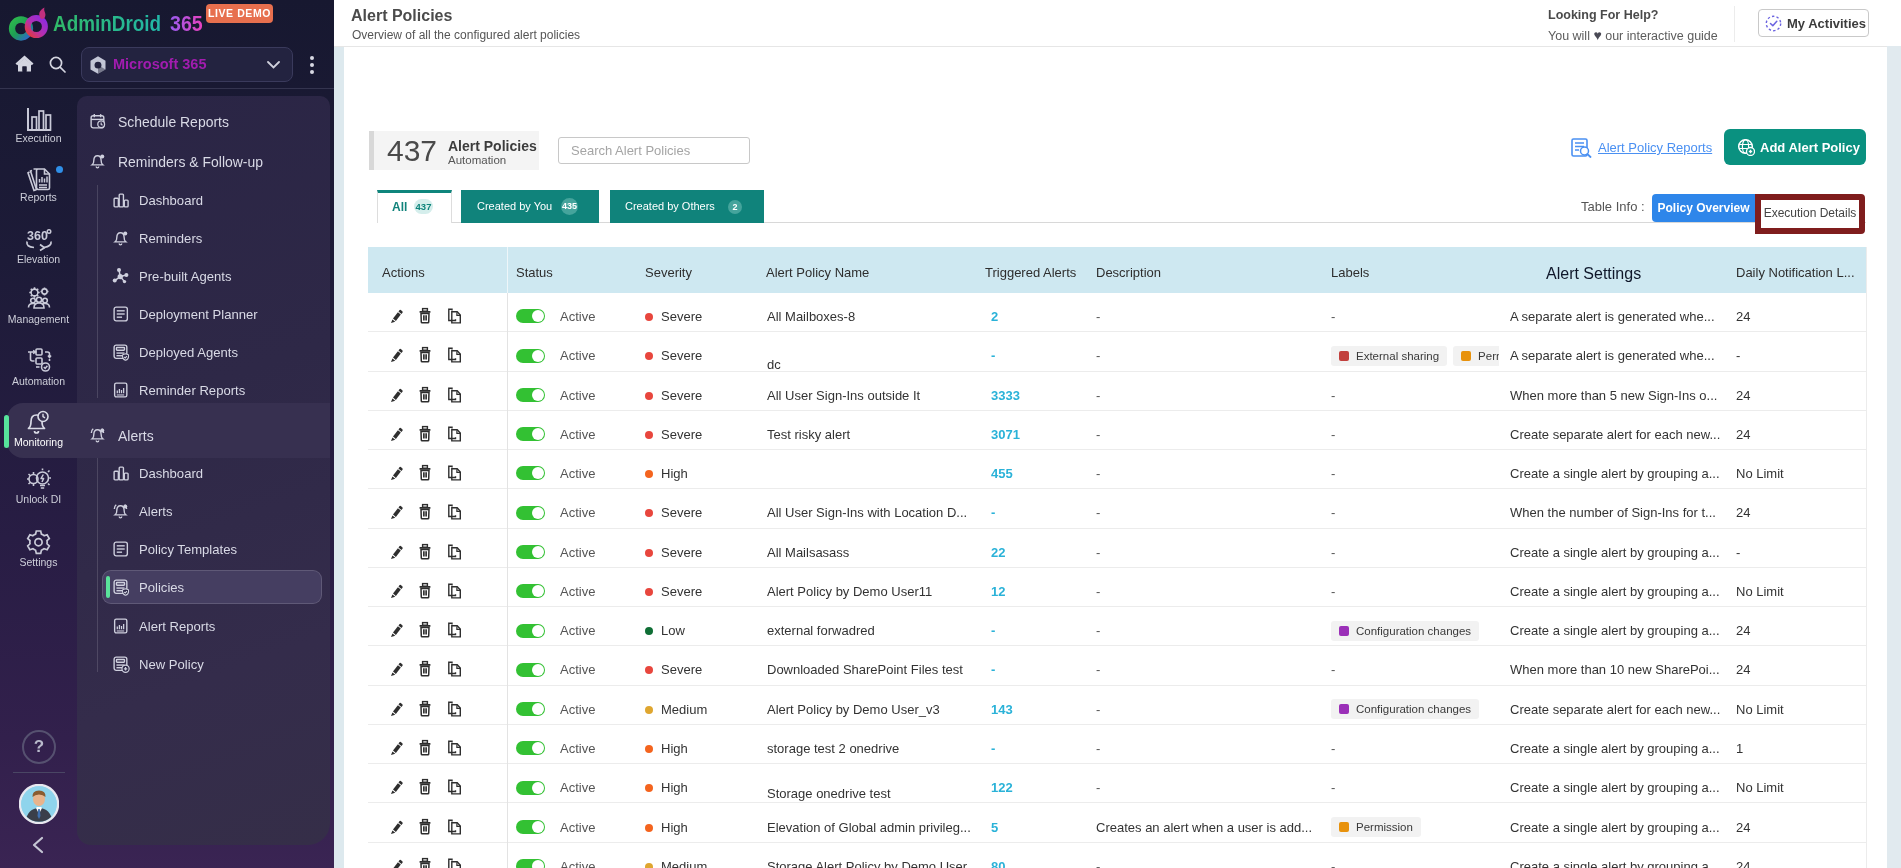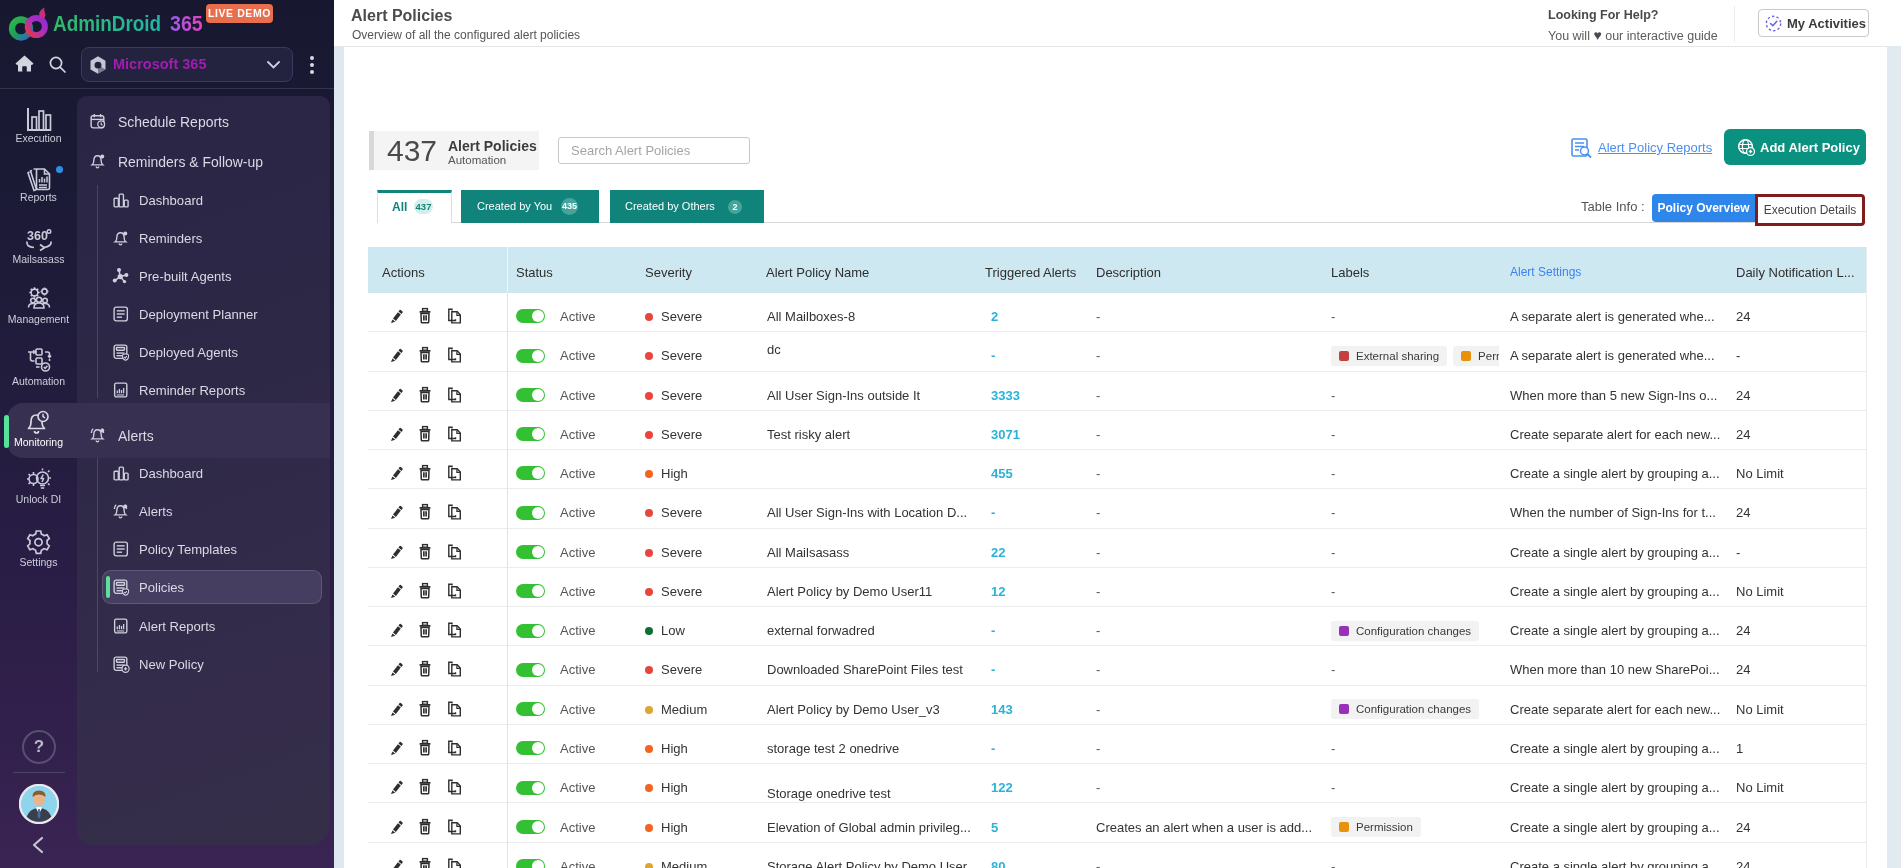--- a/index.html
+++ b/index.html
@@ -98,21 +98,21 @@
 <path d="M14.5 13 V16.5 M17 11 V16.5 M19.5 12.5 V16.5 M22 10.5 V16.5" stroke="#c9cad8" stroke-width="1.5"></path>
 <path d="M14 19 H22 M14 21.5 H22" stroke="#c9cad8" stroke-width="1.3"></path>
   </svg>
 <div class="rlab" style="top:191px;">Reports</div>
 <svg class="abs" style="left:25px;top:228px" width="28" height="26" viewBox="0 0 28 26">
     <text x="12.5" y="12" text-anchor="middle" font-size="12.5" font-weight="bold" fill="#c9cad8" font-family="Liberation Sans">360</text>
 <circle cx="24" cy="3.5" r="1.8" fill="none" stroke="#c9cad8" stroke-width="1.4"></circle>
 <path d="M2 13.5 Q1 19 9 19.5 M26 13.5 Q27 18 19 19.5" fill="none" stroke="#c9cad8" stroke-width="1.7"></path>
 <path d="M15 16.5 L19.5 19.7 L15 22.5" fill="none" stroke="#c9cad8" stroke-width="1.7" stroke-linejoin="round"></path>
   </svg>
-<div class="rlab" style="top:253px;">Mailsasass</div>
+<div class="rlab" style="top:253px;">Elevation</div>
 <svg class="abs" style="left:25px;top:285px" width="28" height="26" viewBox="0 0 28 26">
     <g fill="none" stroke="#c9cad8" stroke-width="1.6">
 <circle cx="9.5" cy="7.5" r="3.4"></circle>
 <path d="M9.5 2.3 V4.1 M9.5 10.9 V12.7 M4.3 7.5 H6.1 M12.9 7.5 H14.7 M5.8 3.8 L7.1 5.1 M11.9 9.9 L13.2 11.2 M5.8 11.2 L7.1 9.9 M11.9 5.1 L13.2 3.8"></path>
 <circle cx="19.5" cy="6.5" r="2.6"></circle>
 <path d="M19.5 2.5 V3.9 M19.5 9.1 V10.5 M15.5 6.5 H16.9 M22.1 6.5 H23.5"></path>
 <circle cx="8" cy="15.5" r="2.3"></circle>
       <circle cx="14" cy="14.8" r="2.6"></circle>
       <circle cx="20" cy="15.5" r="2.3"></circle>
 <path d="M3.5 22.5 Q3.5 18.5 8 18.5 Q10 18.5 11 19.5"></path>
@@ -339,30 +339,30 @@
 <div class="abs" style="left:392px;top:200px;font-size:12px;font-weight:bold;color:#11837b;">All</div>
 <div class="abs" style="left:414px;top:199px;width:19px;height:15px;border-radius:8px;background:#d5eeec;color:#0f857c;font-size:9.5px;font-weight:bold;text-align:center;line-height:15px;">437</div>
 <div class="abs" style="left:461px;top:190px;width:138px;height:33px;background:#10837b;"></div>
 <div class="abs" style="left:477px;top:200px;font-size:11px;color:#fff;">Created by You</div>
 <div class="abs" style="left:561px;top:198px;width:17px;height:17px;border-radius:9px;background:#45a49c;color:#fff;font-size:9px;font-weight:bold;text-align:center;line-height:17px;">435</div>
 <div class="abs" style="left:610px;top:190px;width:154px;height:33px;background:#10837b;"></div>
 <div class="abs" style="left:625px;top:200px;font-size:11px;color:#fff;">Created by Others</div>
 <div class="abs" style="left:728px;top:200px;width:14px;height:14px;border-radius:7px;background:#45a49c;color:#fff;font-size:9px;font-weight:bold;text-align:center;line-height:14px;">2</div>
 <div class="abs" style="left:1581px;top:199px;font-size:13px;color:#555;">Table Info :</div>
 <div class="abs" style="left:1652px;top:194px;width:103px;height:28px;background:#2e86ea;border-radius:4px 0 0 4px;color:#fff;font-size:12px;font-weight:bold;text-align:center;line-height:28px;">Policy Overview</div>
-<div class="abs" style="left:1755px;top:194px;width:110px;height:32px;background:#fff;border:3px solid #7f1d1d;border-radius:0 4px 4px 0;color:#444;font-size:12px;text-align:center;line-height:26px;white-space:nowrap;">Execution Details</div>
+<div class="abs" style="left:1755px;top:194px;width:110px;height:40px;background:#fff;border:6px solid #7f1d1d;border-radius:0 4px 4px 0;color:#444;font-size:12px;text-align:center;line-height:26px;white-space:nowrap;">Execution Details</div>
 <div class="abs" style="left:368px;top:247px;width:1498px;height:46px;background:#cee8f1;"></div>
 <div class="abs" style="left:382px;top:265px;font-size:13px;color:#2e2e2e;">Actions</div>
 <div class="abs" style="left:516px;top:265px;font-size:13px;color:#2e2e2e;">Status</div>
 <div class="abs" style="left:645px;top:265px;font-size:13px;color:#2e2e2e;">Severity</div>
 <div class="abs" style="left:766px;top:265px;font-size:13px;color:#2e2e2e;">Alert Policy Name</div>
 <div class="abs" style="left:985px;top:265px;font-size:13px;color:#2e2e2e;">Triggered Alerts</div>
 <div class="abs" style="left:1096px;top:265px;font-size:13px;color:#2e2e2e;">Description</div>
 <div class="abs" style="left:1331px;top:265px;font-size:13px;color:#2e2e2e;">Labels</div>
-<div class="abs" style="left:1510px;top:265px;font-size:12px;color:#3b82f6;">Alert Settings</div>
+<div class="abs" style="left:1546px;top:265px;font-size:16px;color:#0f172a;">Alert Settings</div>
 <div class="abs" style="left:1736px;top:265px;font-size:13px;color:#2e2e2e;">Daily Notification L...</div>
 <div class="abs" style="left:368px;top:293.0px;width:1498px;height:39.27px;border-bottom:1px solid #ececec;overflow:hidden;">
 <svg class="abs" style="left:20px;top:15.1px" width="16" height="17" viewBox="0 0 16 17">
       <path d="M5 10.6 L9.9 4.3 L12.8 6.6 L7.9 12.9 Z" fill="#2e2e2e"></path>
       <path d="M10.5 3.5 L11.4 2.3 Q12 1.5 12.8 2.1 L14.3 3.3 Q15.1 3.9 14.5 4.7 L13.4 5.9 Z" fill="#2e2e2e"></path>
       <path d="M4.4 11.4 L7.3 13.7 L3 15.1 Z" fill="#2e2e2e"></path>
     </svg>
 <svg class="abs" style="left:49px;top:14.1px" width="16" height="17" viewBox="0 0 16 17">
       <rect x="5.6" y="1.6" width="4.8" height="2.6" fill="none" stroke="#2e2e2e" stroke-width="1.4"></rect>
       <rect x="2.6" y="4" width="10.8" height="1.8" fill="#2e2e2e"></rect>
@@ -399,21 +399,21 @@
     </svg>
 <svg class="abs" style="left:78px;top:14.1px" width="16" height="17" viewBox="0 0 16 17">
       <path d="M9.5 12.2 V13.5 H2.8 V2.2 H6 V3.6" fill="none" stroke="#2e2e2e" stroke-width="1.4"></path>
       <path d="M5.8 4.8 H11.2 L14.3 8 V15.9 H5.8 Z" fill="none" stroke="#2e2e2e" stroke-width="1.4"></path>
       <path d="M10.9 5.2 V8.3 H14" fill="none" stroke="#2e2e2e" stroke-width="1.2"></path>
     </svg>
 <div class="toggle" style="left:148px;top:16.4px;"></div>
 <div class="rowtx" style="left:192px;top:16.1px;color:#555;">Active</div>
 <div class="dot" style="left:277px;top:20.1px;background:#e8463d;"></div>
 <div class="rowtx" style="left:293px;top:16.1px;">Severe</div>
-<div class="rowtx" style="left:399px;top:10px;">dc</div>
+<div class="rowtx" style="left:399px;top:25px;">dc</div>
 <div class="trig" style="left:623px;top:16.1px;">-</div>
 <div class="rowtx" style="left:728px;top:16.1px;color:#555;">-</div>
 <div class="abs" style="left:963px;top:13.6px;width:168px;overflow:hidden;white-space:nowrap;"><span class="chip"><span class="sq" style="background:#c2403d;"></span>External sharing</span><span class="chip"><span class="sq" style="background:#e8920c;"></span>Permission</span></div>
 <div class="rowtx" style="left:1142px;top:16.1px;">A separate alert is generated whe...</div>
 <div class="rowtx" style="left:1368px;top:16.1px;">-</div>
 </div>
 <div class="abs" style="left:368px;top:371.5px;width:1498px;height:39.27px;border-bottom:1px solid #ececec;overflow:hidden;">
 <svg class="abs" style="left:20px;top:15.1px" width="16" height="17" viewBox="0 0 16 17">
       <path d="M5 10.6 L9.9 4.3 L12.8 6.6 L7.9 12.9 Z" fill="#2e2e2e"></path>
       <path d="M10.5 3.5 L11.4 2.3 Q12 1.5 12.8 2.1 L14.3 3.3 Q15.1 3.9 14.5 4.7 L13.4 5.9 Z" fill="#2e2e2e"></path>

